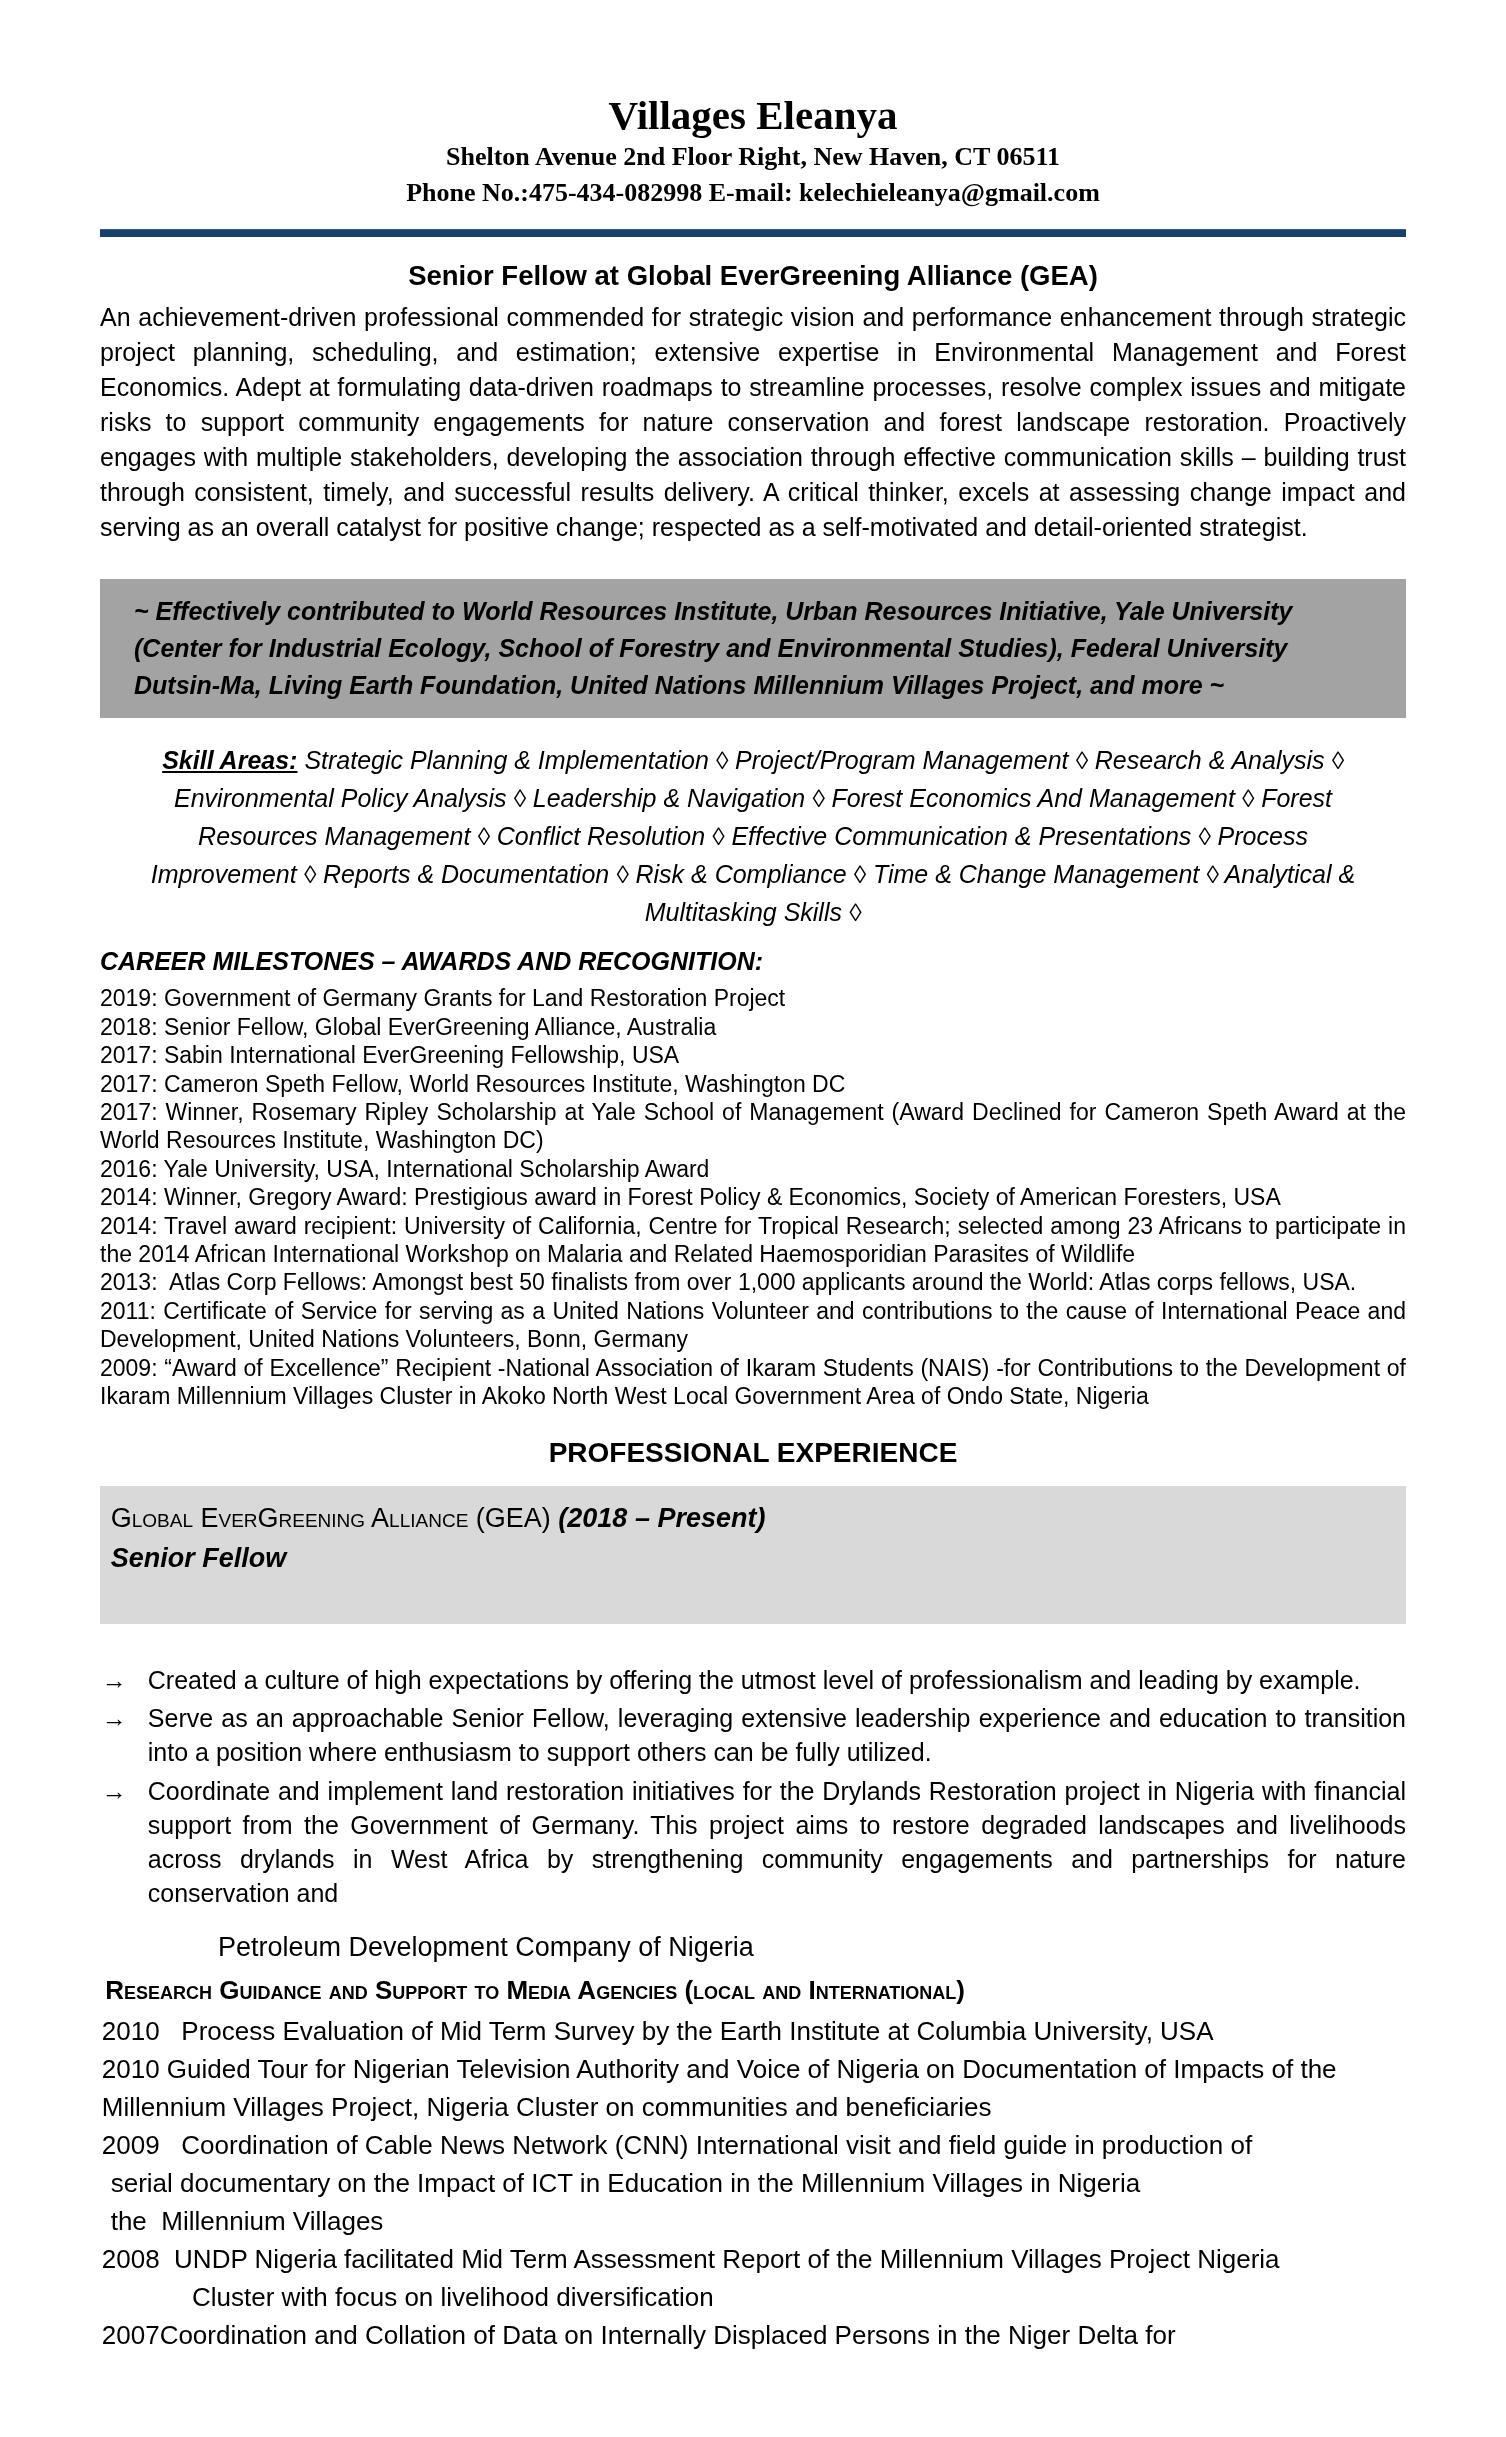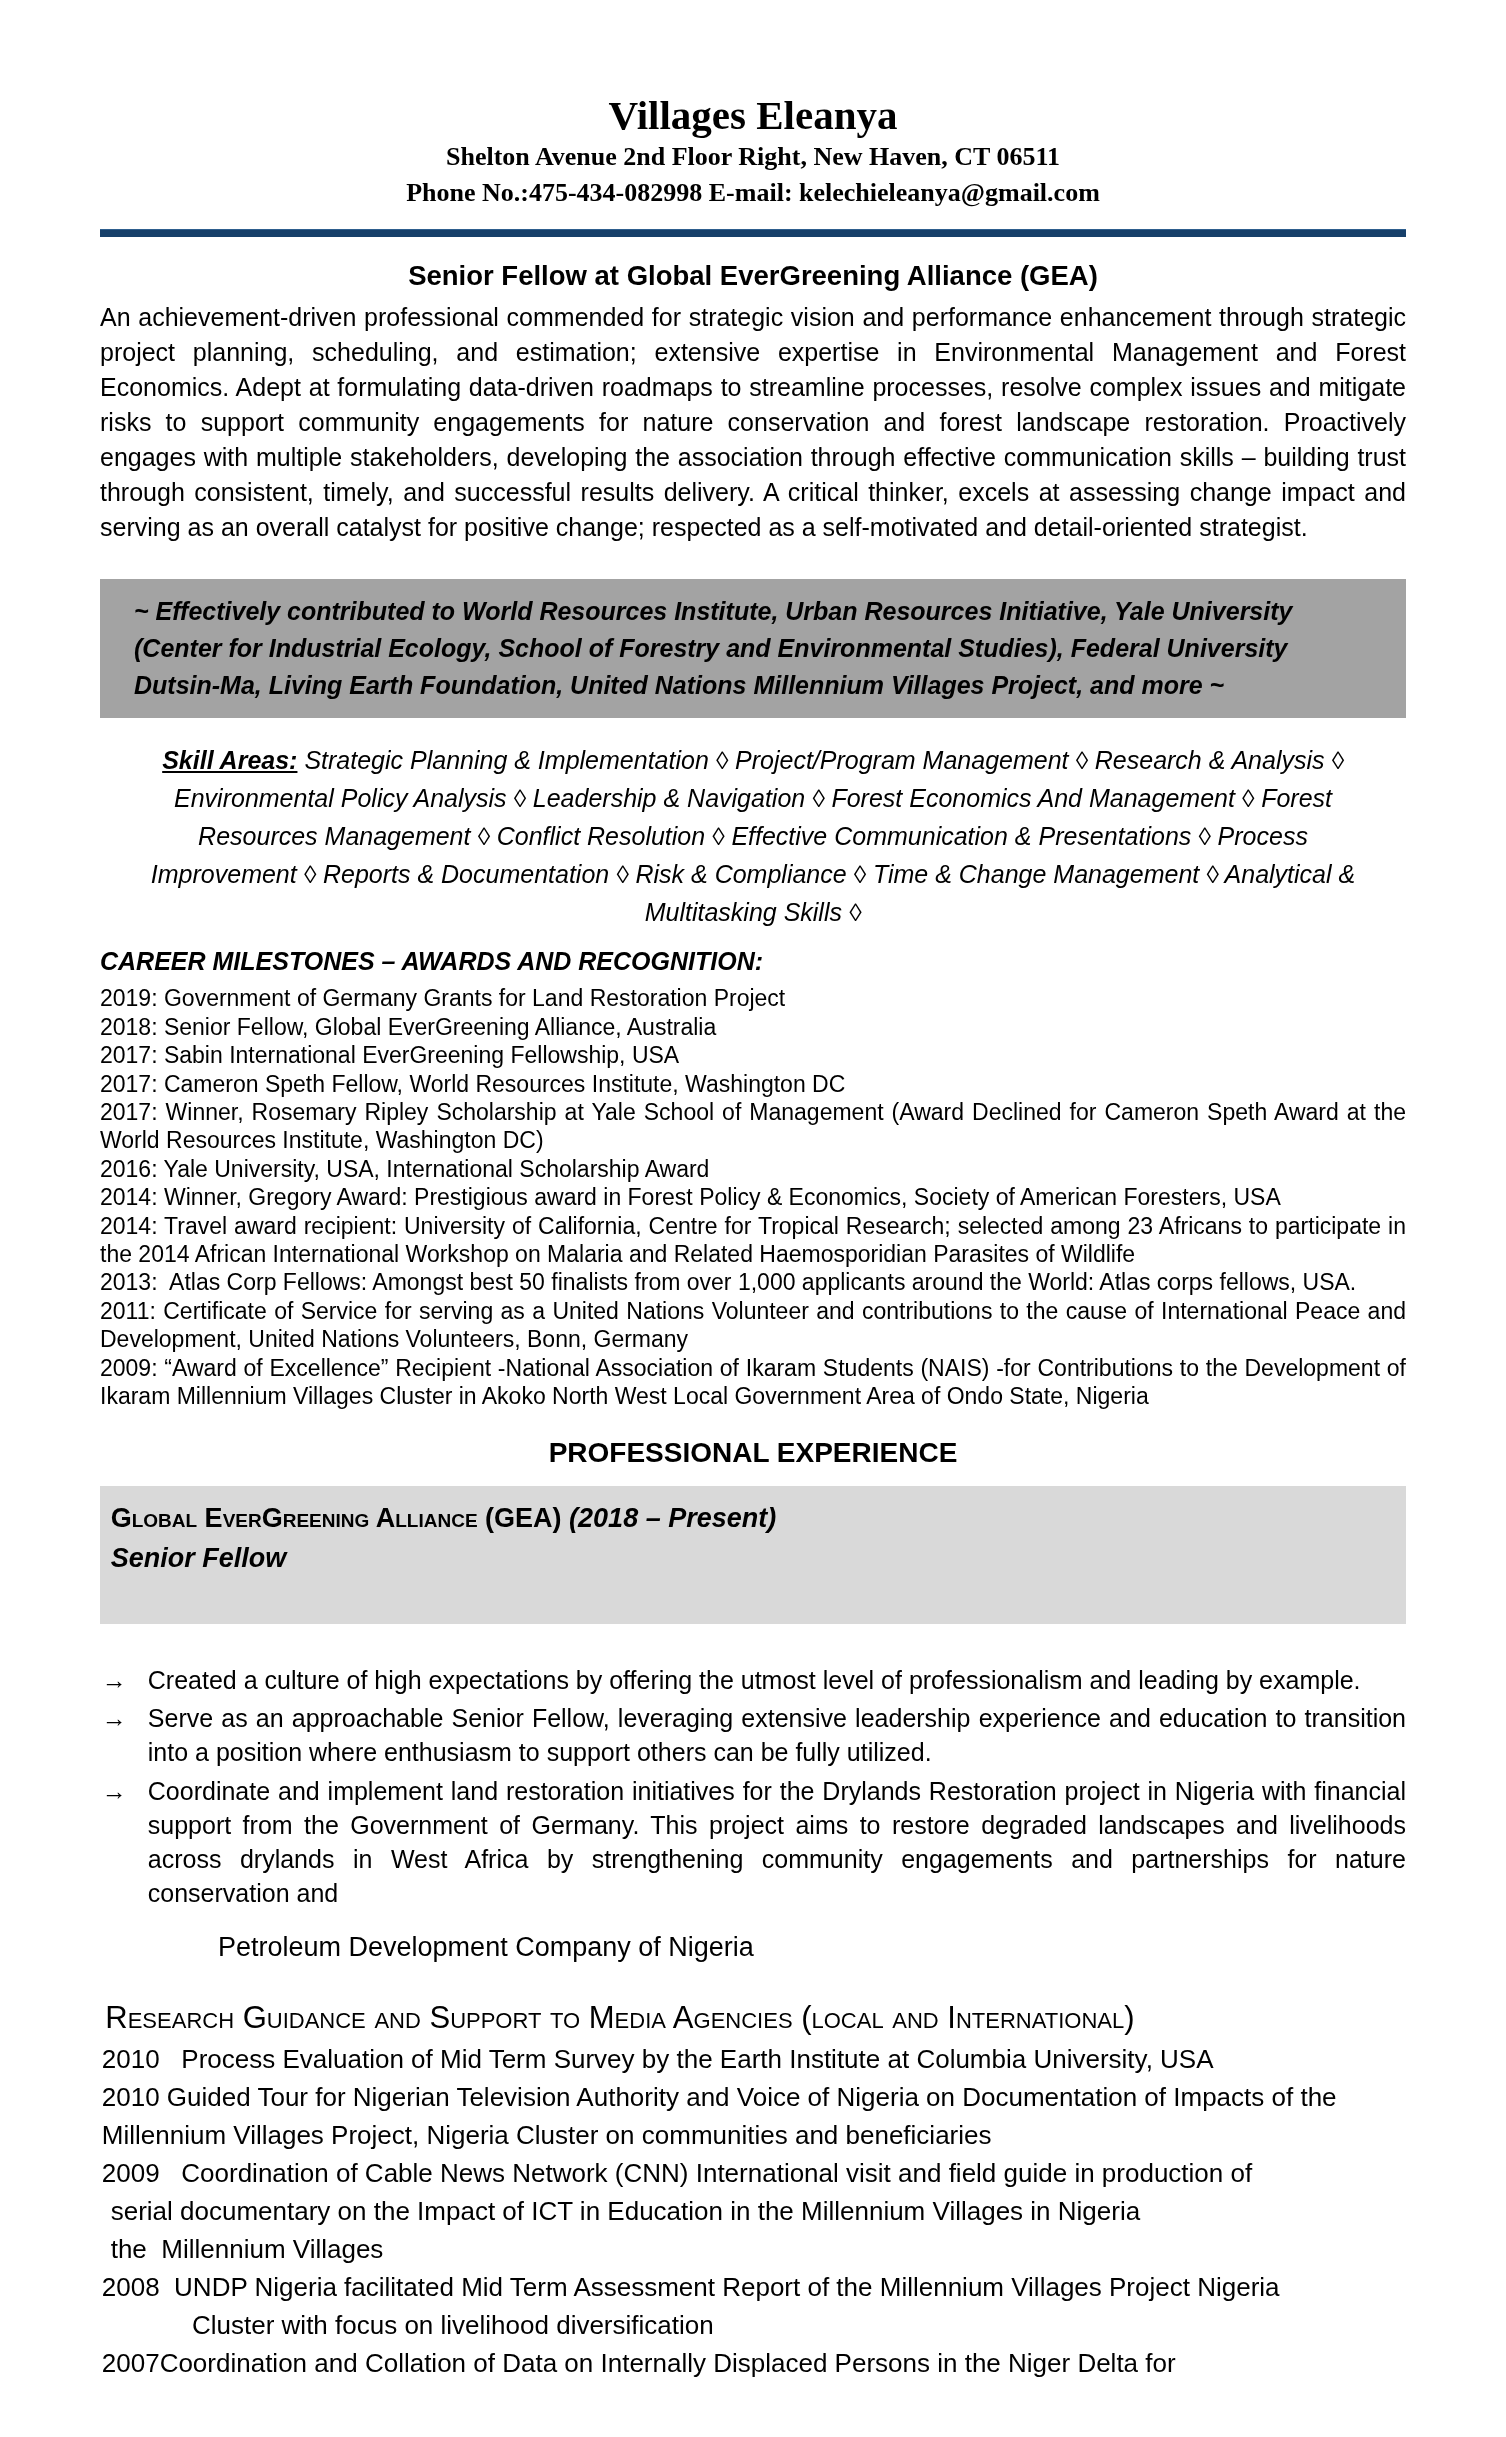--- a/index.html
+++ b/index.html
@@ -86,21 +86,21 @@
     line-height: 36px;
   }
   .company-box {
     margin-top: 14.2px;
     background: #D9D9D9;
     padding: 12.4px 23px 46px 10.7px;
     font-size: 27px;
     line-height: 40px;
   }
   .company-name {
-    font-weight: bold;
+    font-weight: normal;
     font-variant: small-caps;
   }
   .company-period { font-weight: bold; font-style: italic; }
   .company-role { font-weight: bold; font-style: italic; }
   .bullets { margin-top: 39px; }
   .bullet {
     display: flex;
     margin-bottom: 4.4px;
     font-size: 25px;
     line-height: 34px;
@@ -108,24 +108,24 @@
   .bullet-arrow { flex: none; width: 46px; padding-left: 1.8px; }
   .bullet-text { flex: 1; text-align: justify; }
   .continuation {
     margin-top: 19.5px;
     padding-left: 118px;
     font-size: 27px;
     line-height: 36px;
   }
   
   .media-heading {
-    margin-top: 35px;
-    font-weight: normal;
+    margin-top: 7px;
+    font-weight: bold;
     font-variant: small-caps;
-    font-size: 31px;
+    font-size: 26px;
     line-height: 36px;
     padding-left: 5.3px;
   }
   .media-list { margin-top: 3.6px; }
   .media-line {
     font-size: 26px;
     line-height: 38px;
     white-space: pre-wrap;
     padding-left: 1.8px;
   }

